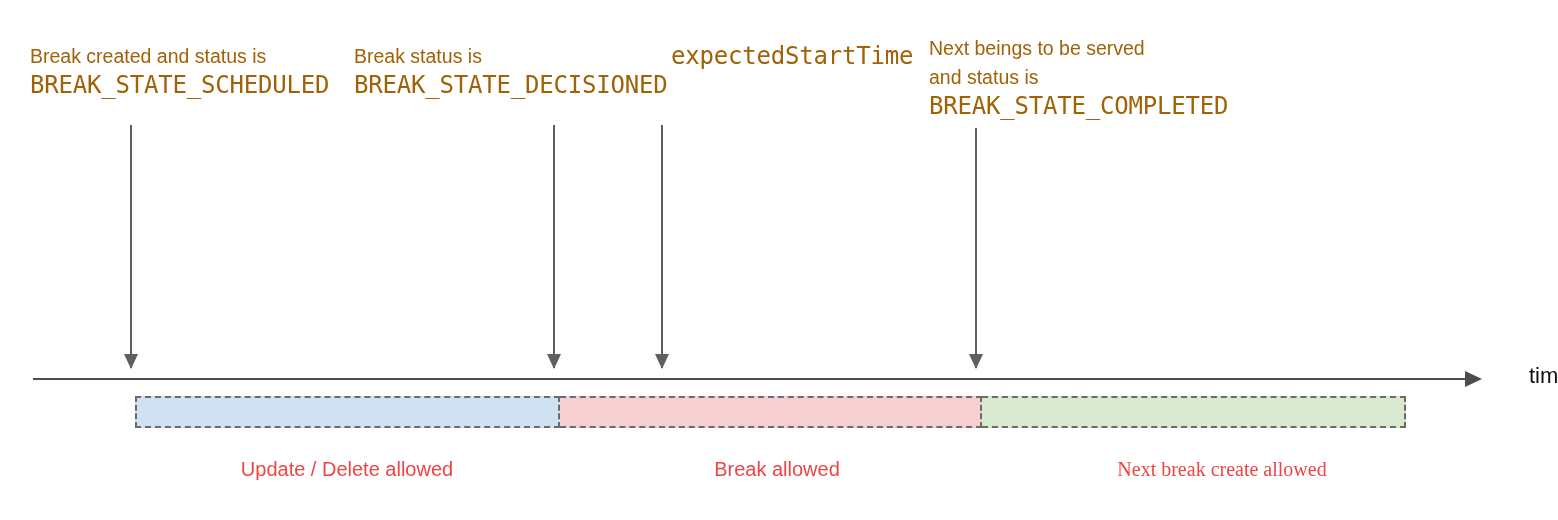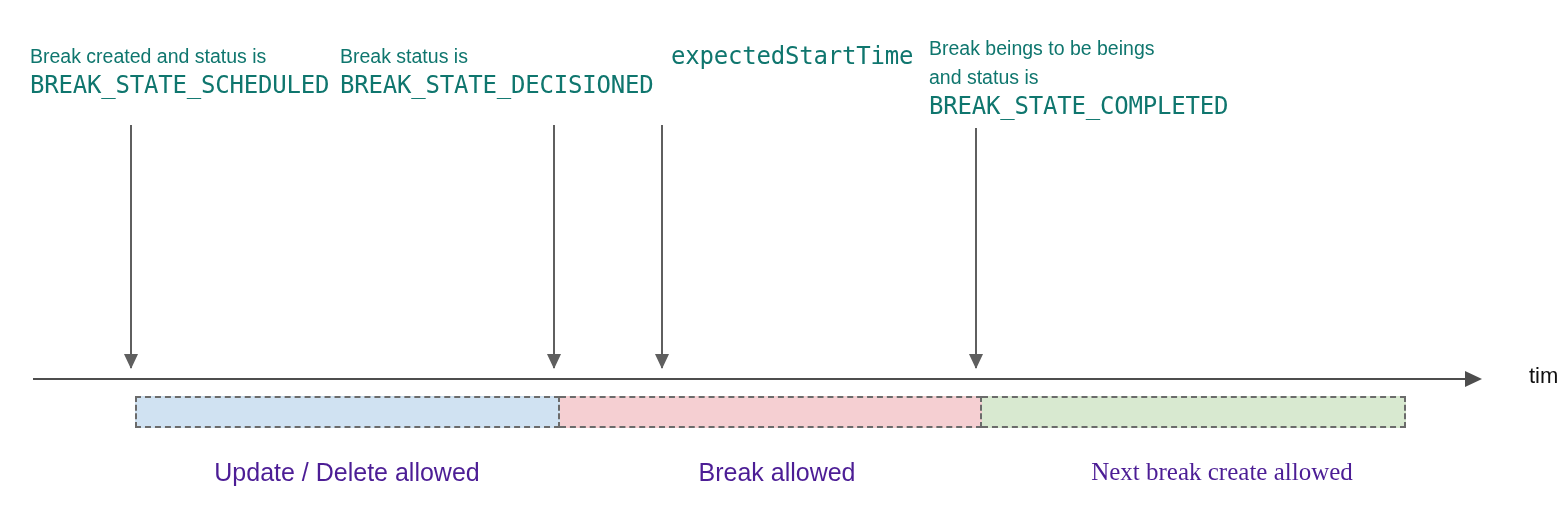--- a/index.html
+++ b/index.html
@@ -15,21 +15,21 @@
     overflow: hidden;
     font-family: "Liberation Sans", sans-serif;
     color: #1a1a1a;
   }
 
   
   .event-label {
     position: absolute;
     font-size: 19.5px;
     line-height: 29px;
-    color: #0f766e;
+    color: #a16207;
     white-space: pre;
   }
   .event-label .mono {
     font-family: "DejaVu Sans Mono", "Liberation Mono", monospace;
     font-size: 24px;
     letter-spacing: -0.2px;
   }
   .event-label .plain {
     font-family: "Liberation Sans", sans-serif;
   }
@@ -88,36 +88,36 @@
     box-sizing: border-box;
     border: 2px dashed #6b6b6b;
   }
   .phase-bar.mid  { border-left: none; }
   .phase-bar.last { border-left: none; }
 
   
   .phase-caption {
     position: absolute;
     top: 458px;
-    font-size: 25px;
-    color: #4c1d95;
+    font-size: 20px;
+    color: #ef4444;
     text-align: center;
     white-space: nowrap;
     transform: translateX(-50%);
   }
 </style>
 </head>
 <body>
 
 <div id="canvas">
 
   <div class="event-label" id="lbl-0" style="left: 30px; top: 42px;"><span class="lbl-line plain">Break created and status is</span><span class="lbl-line mono">BREAK_STATE_SCHEDULED</span></div>
-  <div class="event-label" id="lbl-1" style="left: 340px; top: 42px;"><span class="lbl-line plain">Break status is</span><span class="lbl-line mono">BREAK_STATE_DECISIONED</span></div>
+  <div class="event-label" id="lbl-1" style="left: 354px; top: 42px;"><span class="lbl-line plain">Break status is</span><span class="lbl-line mono">BREAK_STATE_DECISIONED</span></div>
   <div class="event-label" id="lbl-2" style="left: 671px; top: 42px;"><span class="lbl-line mono">expectedStartTime</span></div>
-  <div class="event-label" id="lbl-3" style="left: 929px; top: 34px;"><span class="lbl-line plain">Break beings to be beings</span><span class="lbl-line plain">and status is</span><span class="lbl-line mono">BREAK_STATE_COMPLETED</span></div>
+  <div class="event-label" id="lbl-3" style="left: 929px; top: 34px;"><span class="lbl-line plain">Next beings to be served</span><span class="lbl-line plain">and status is</span><span class="lbl-line mono">BREAK_STATE_COMPLETED</span></div>
 
   <div class="marker-arrow" id="arw-0" style="left: 123px; top: 125px; height: 243px;">
     <div class="shaft"></div>
     <div class="head"></div>
   </div>
   <div class="marker-arrow" id="arw-1" style="left: 546px; top: 125px; height: 243px;">
     <div class="shaft"></div>
     <div class="head"></div>
   </div>
   <div class="marker-arrow" id="arw-2" style="left: 654px; top: 125px; height: 243px;">

